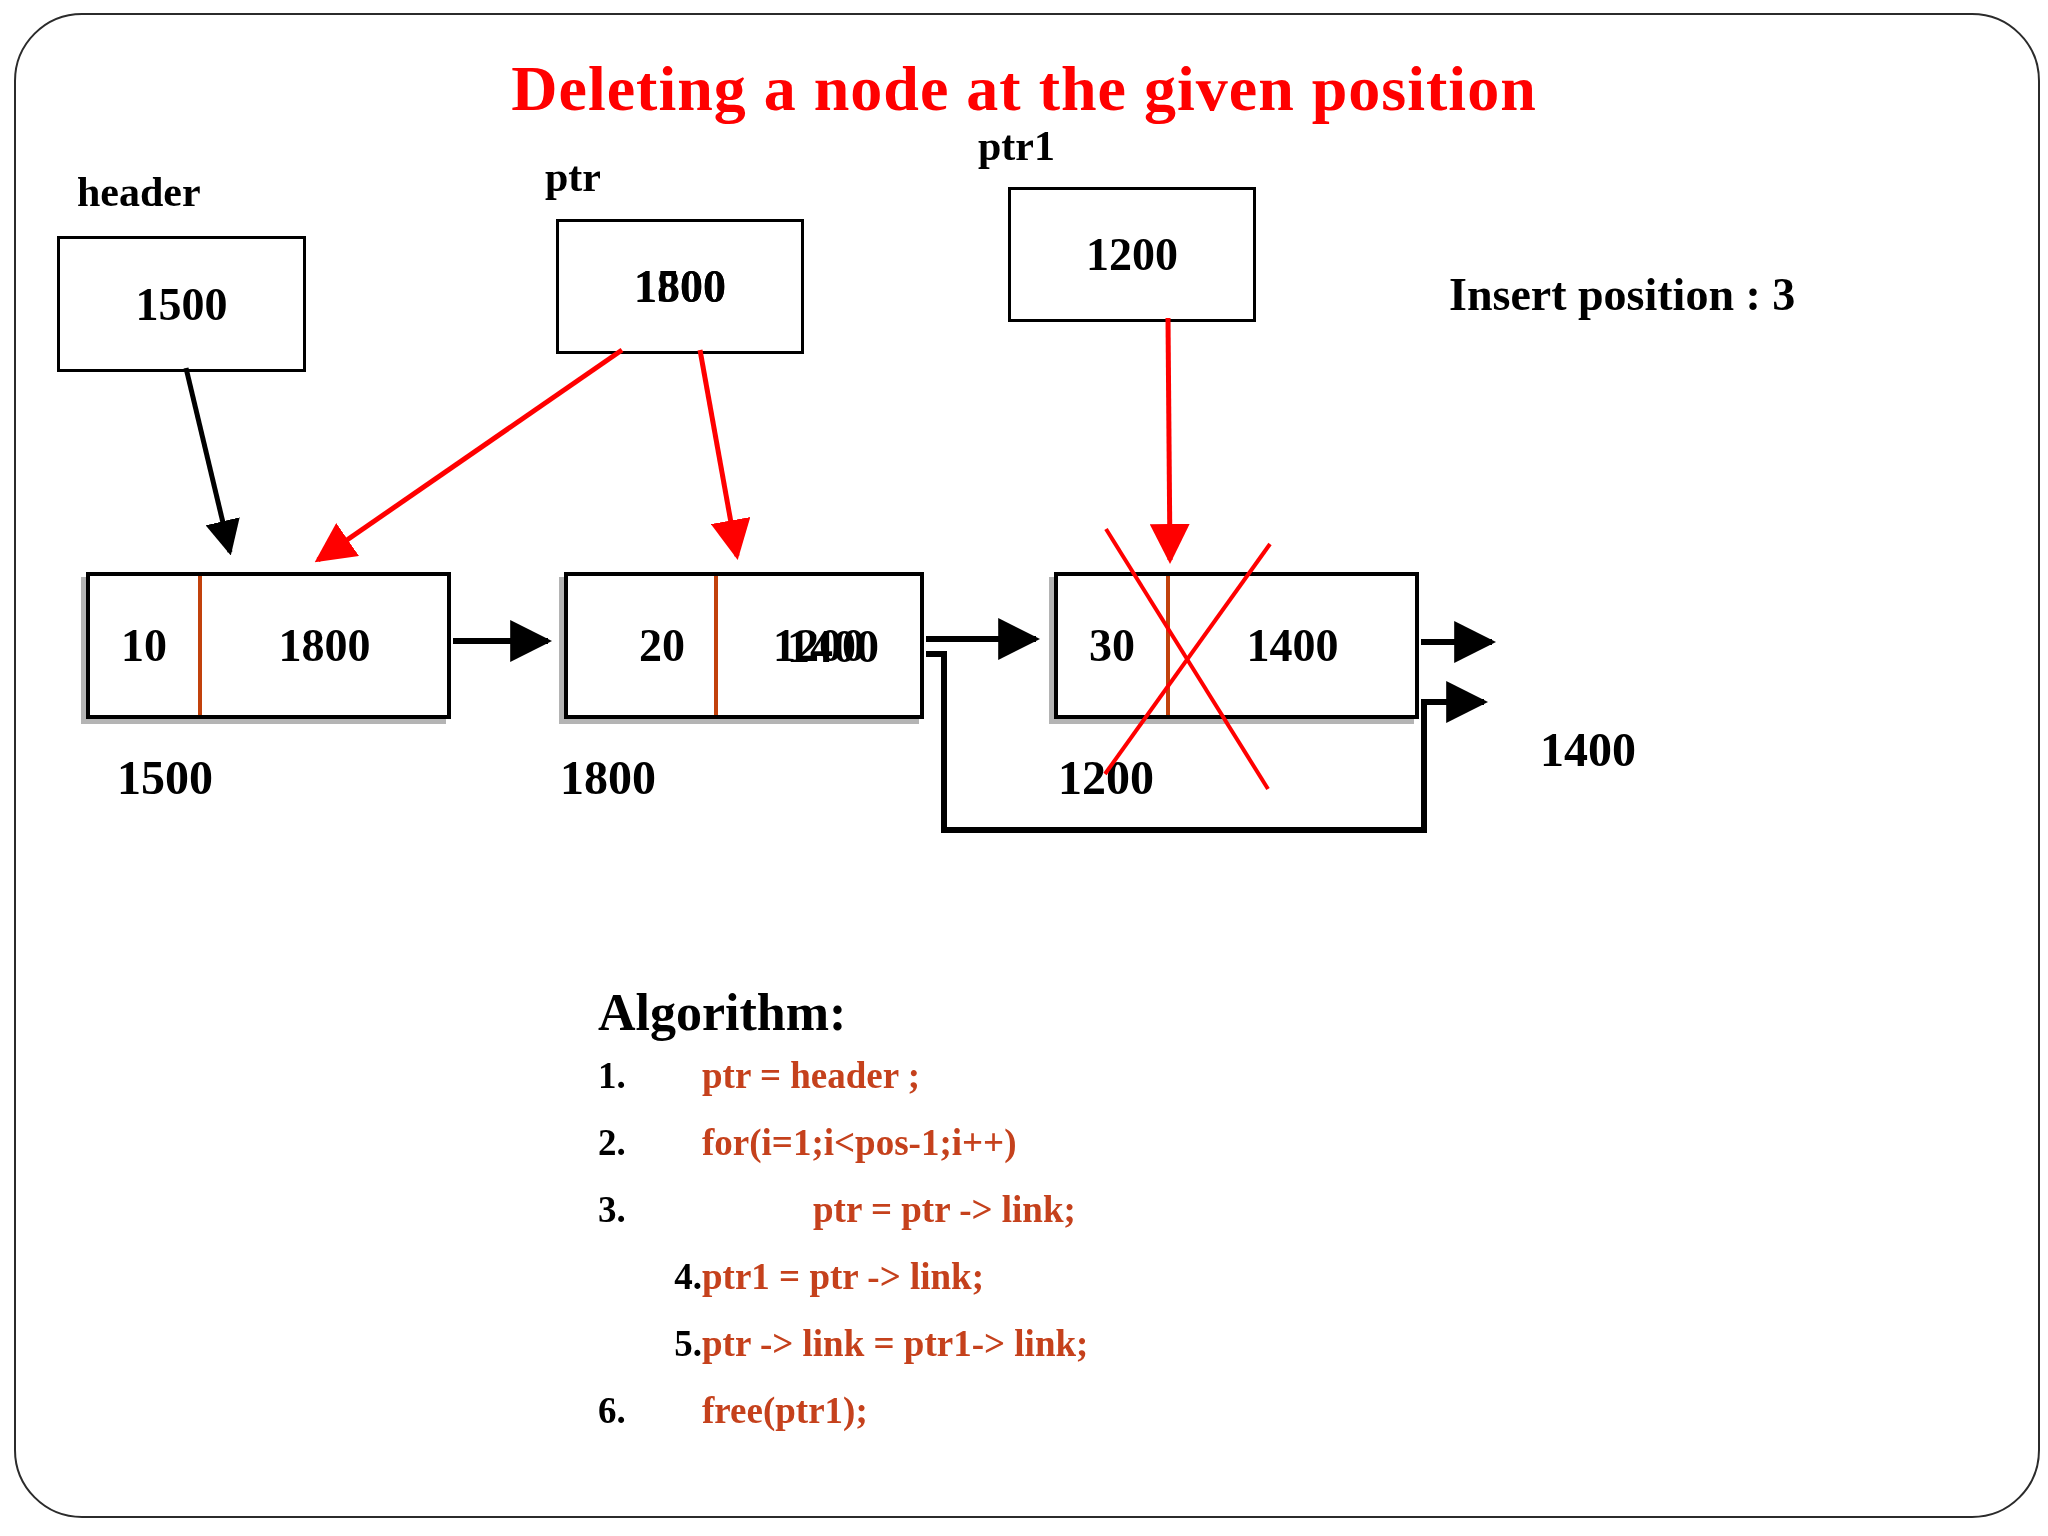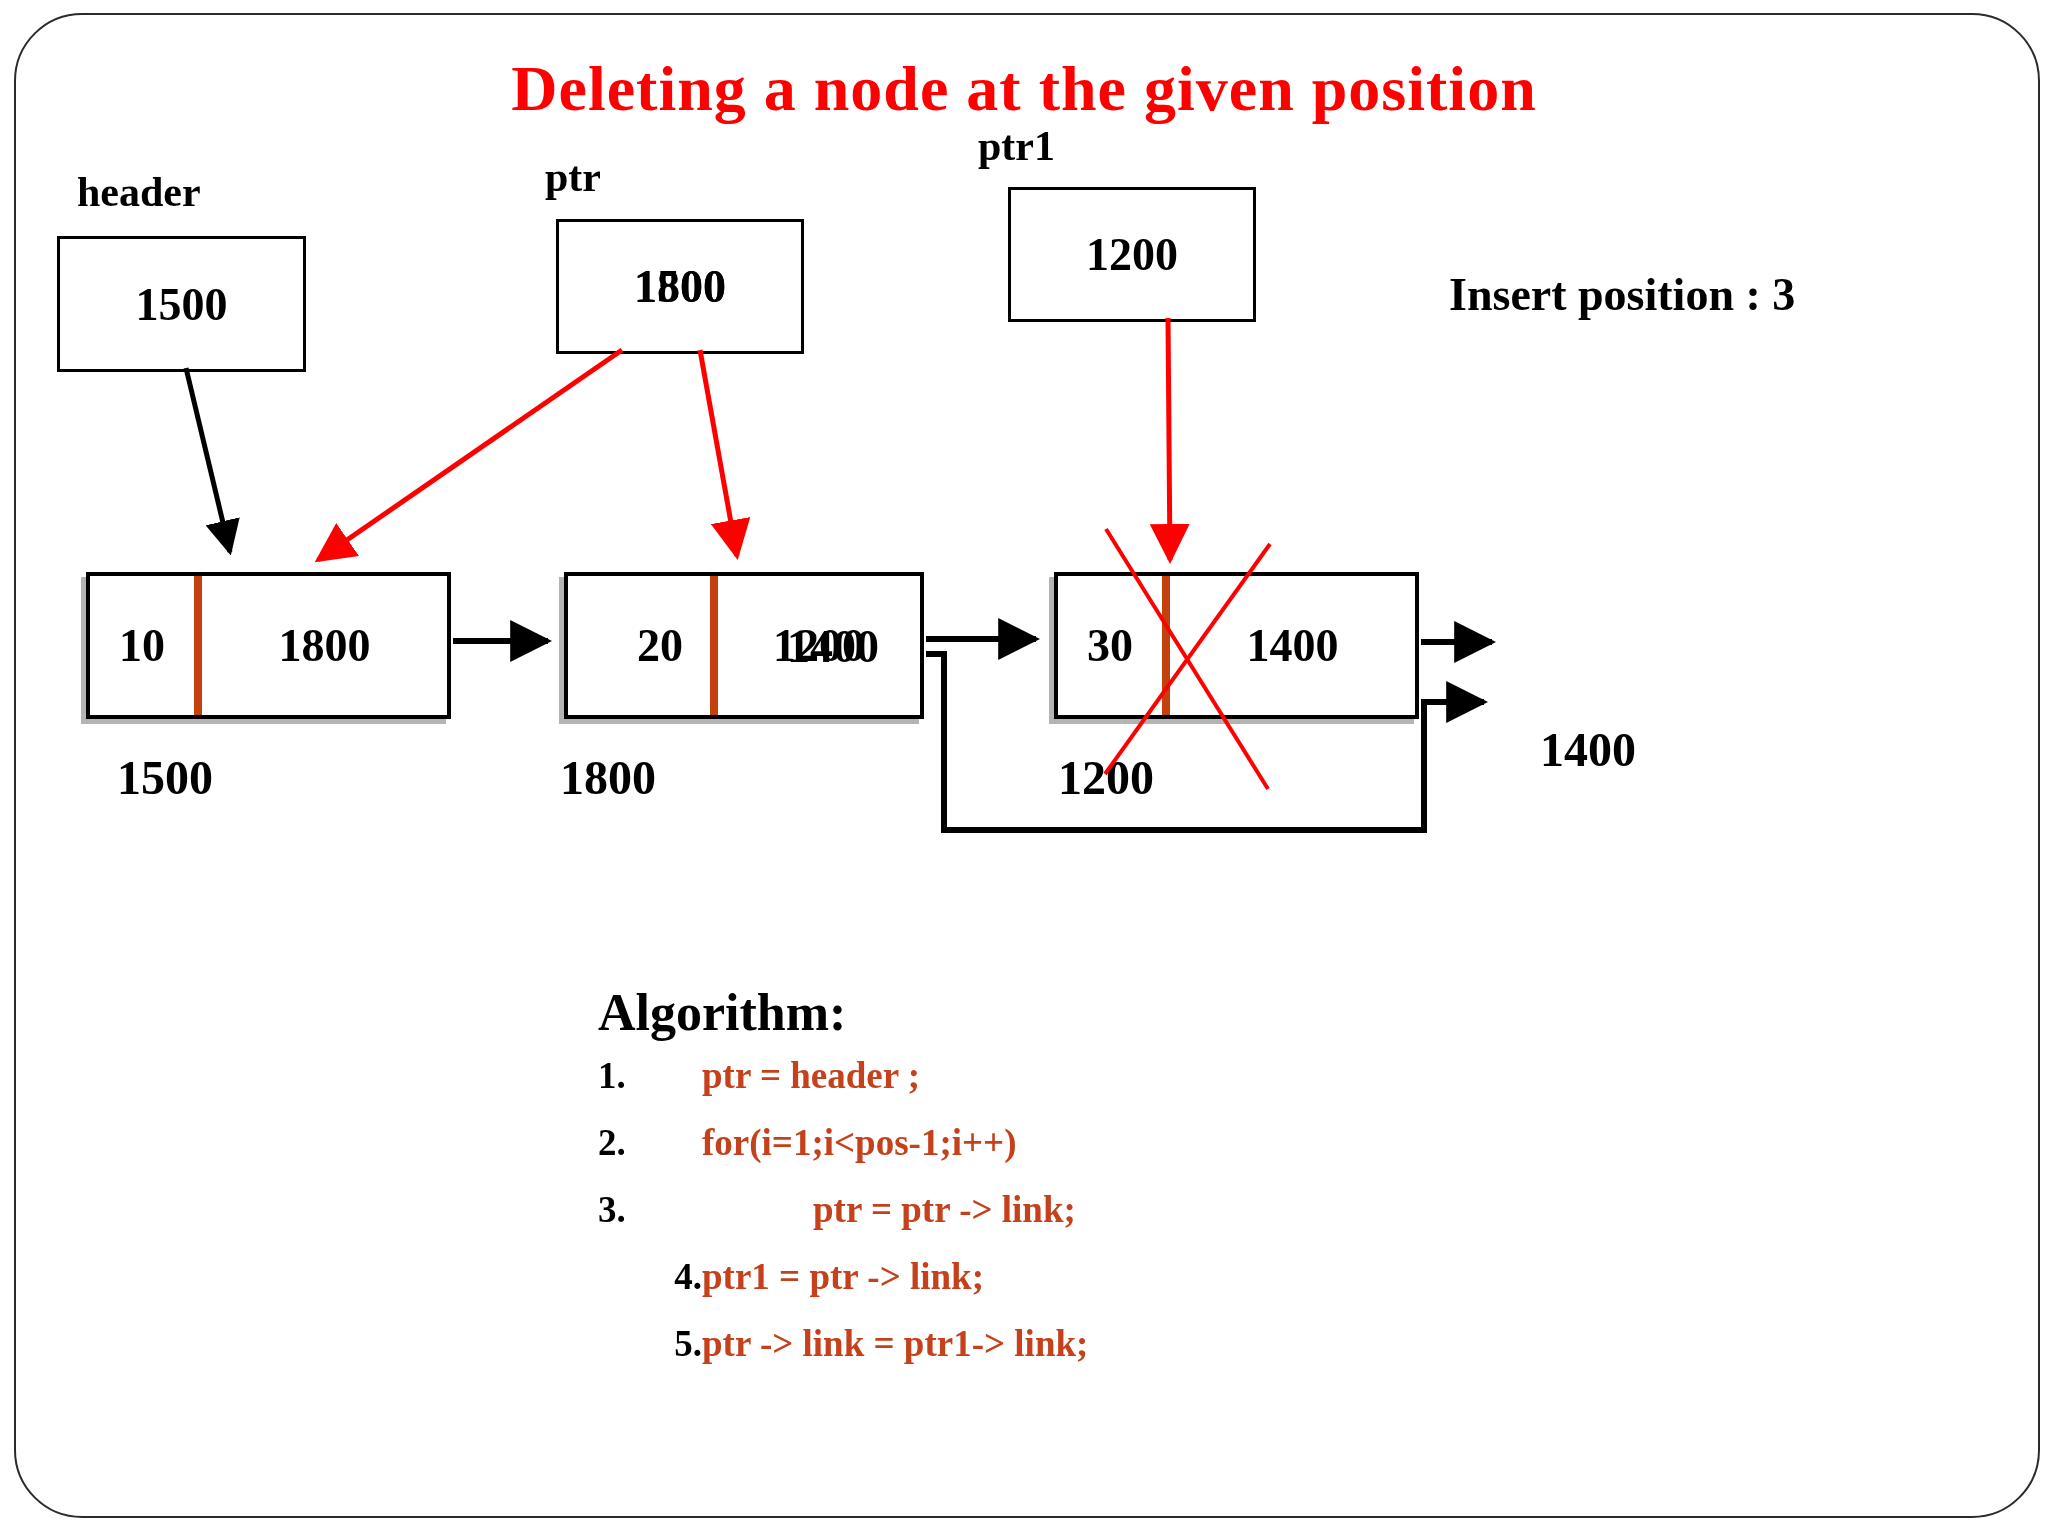--- a/index.html
+++ b/index.html
@@ -11,21 +11,21 @@
          font-size:64px;letter-spacing:1px;}
   .insert-pos{position:absolute;left:1449px;top:268px;font-size:46px;}
   .plabel{position:absolute;font-size:42px;}
   .pbox{position:absolute;border:3px solid #000;background:#fff;display:flex;
         align-items:center;justify-content:center;font-size:46px;}
   .pbox .ovwrap{position:relative;display:flex;align-items:center;justify-content:center;}
   .pbox .ov2{position:absolute;left:0;top:0;}
   .node{position:absolute;top:572px;height:147px;border:4px solid #000;background:#fff;
         display:flex;box-sizing:border-box;box-shadow:-5px 5px 0 rgba(40,40,40,0.35);}
   .cell{display:flex;align-items:center;justify-content:center;font-size:46px;}
-  .cell.data{border-right:8px solid #c2410c;box-sizing:border-box;}
+  .cell.data{border-right:4px solid #c2410c;box-sizing:border-box;}
   .cell.link{flex:1;position:relative;}
   .cell.link .ov2{position:absolute;left:50%;top:50%;transform:translate(-50%,-50%) translateX(14px);}
   .addr{position:absolute;font-size:48px;}
   .overlay{position:absolute;left:0;top:0;pointer-events:none;}
   .algo-heading{position:absolute;left:598px;top:983px;font-size:52px;}
   .algo-row{position:absolute;left:598px;height:60px;font-size:37px;white-space:nowrap;}
   .algo-row .num{color:#000;display:inline-block;min-width:104px;}
   .algo-row .code{color:#c5411c;}
   .algo-row.indent1 .code{margin-left:111px;}
 </style>
@@ -126,13 +126,16 @@
   </div>
   <div class="algo-row indent1" style="top:1188px;">
     <span class="num">3.</span><span class="code">ptr = ptr -&gt; link;</span>
   </div>
   <div class="algo-row" style="top:1255px;text-align:right;">
     <span class="num">4.</span><span class="code">ptr1 = ptr -&gt; link;</span>
   </div>
   <div class="algo-row" style="top:1322px;text-align:right;">
     <span class="num">5.</span><span class="code">ptr -&gt; link = ptr1-&gt; link;</span>
   </div>
+  <div class="algo-row" style="top:1389px;">
+    <span class="num">6.</span><span class="code">free(ptr1);</span>
+  </div>
 </div>
 
 </body></html>

